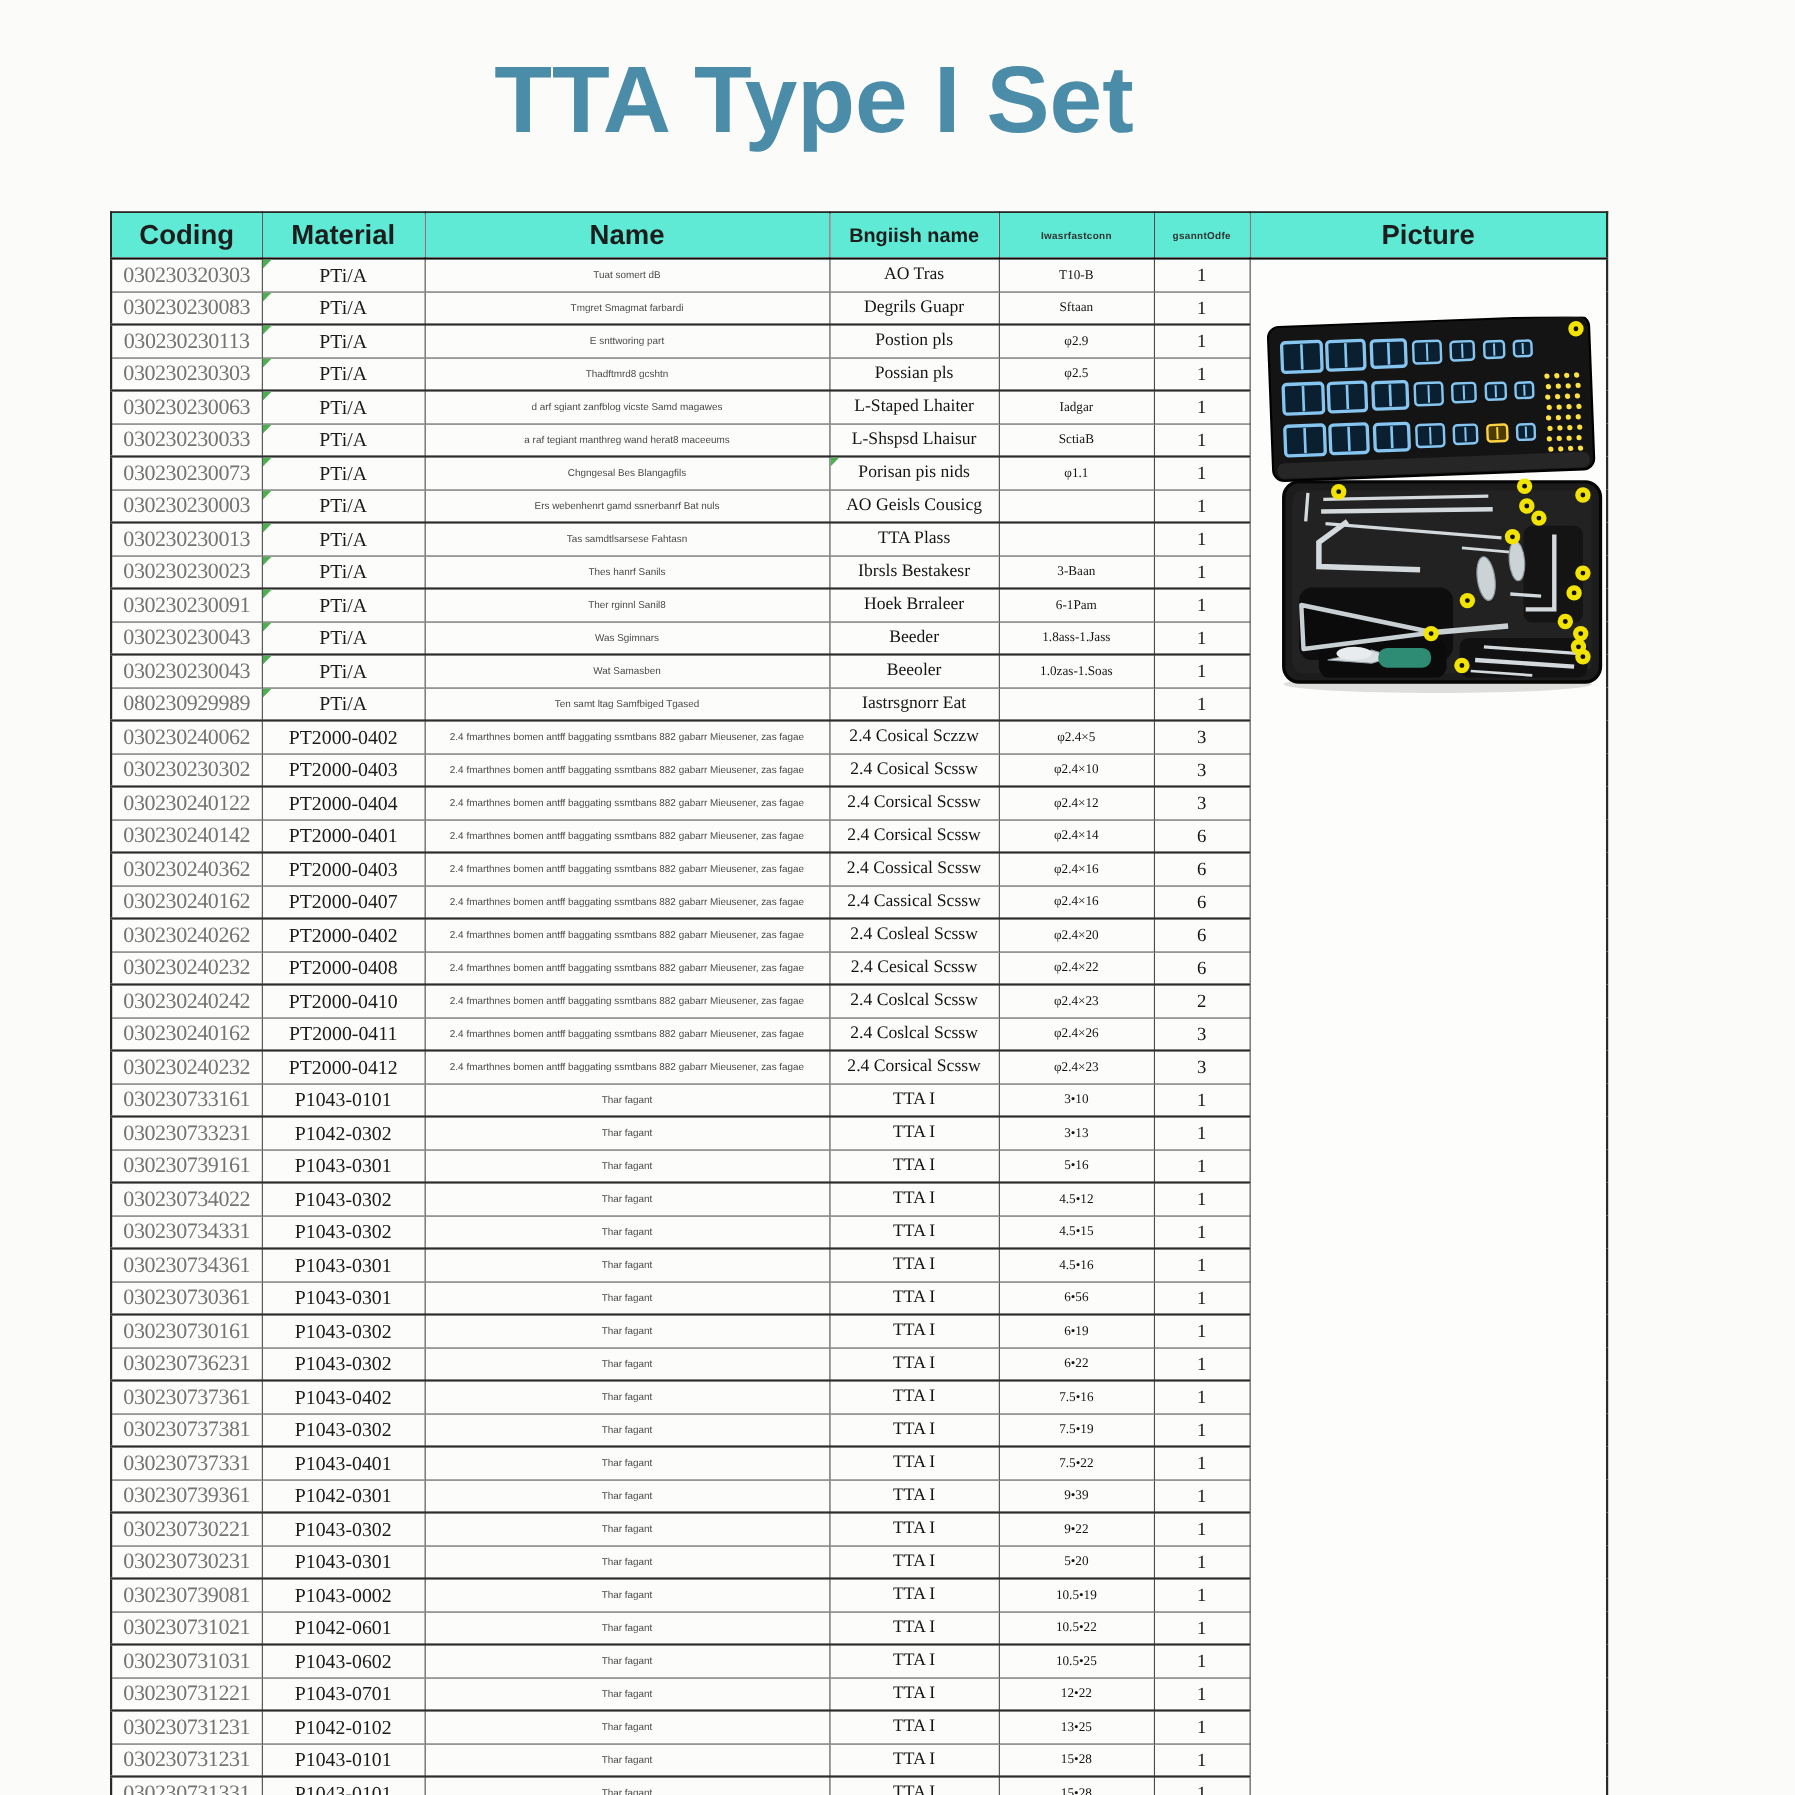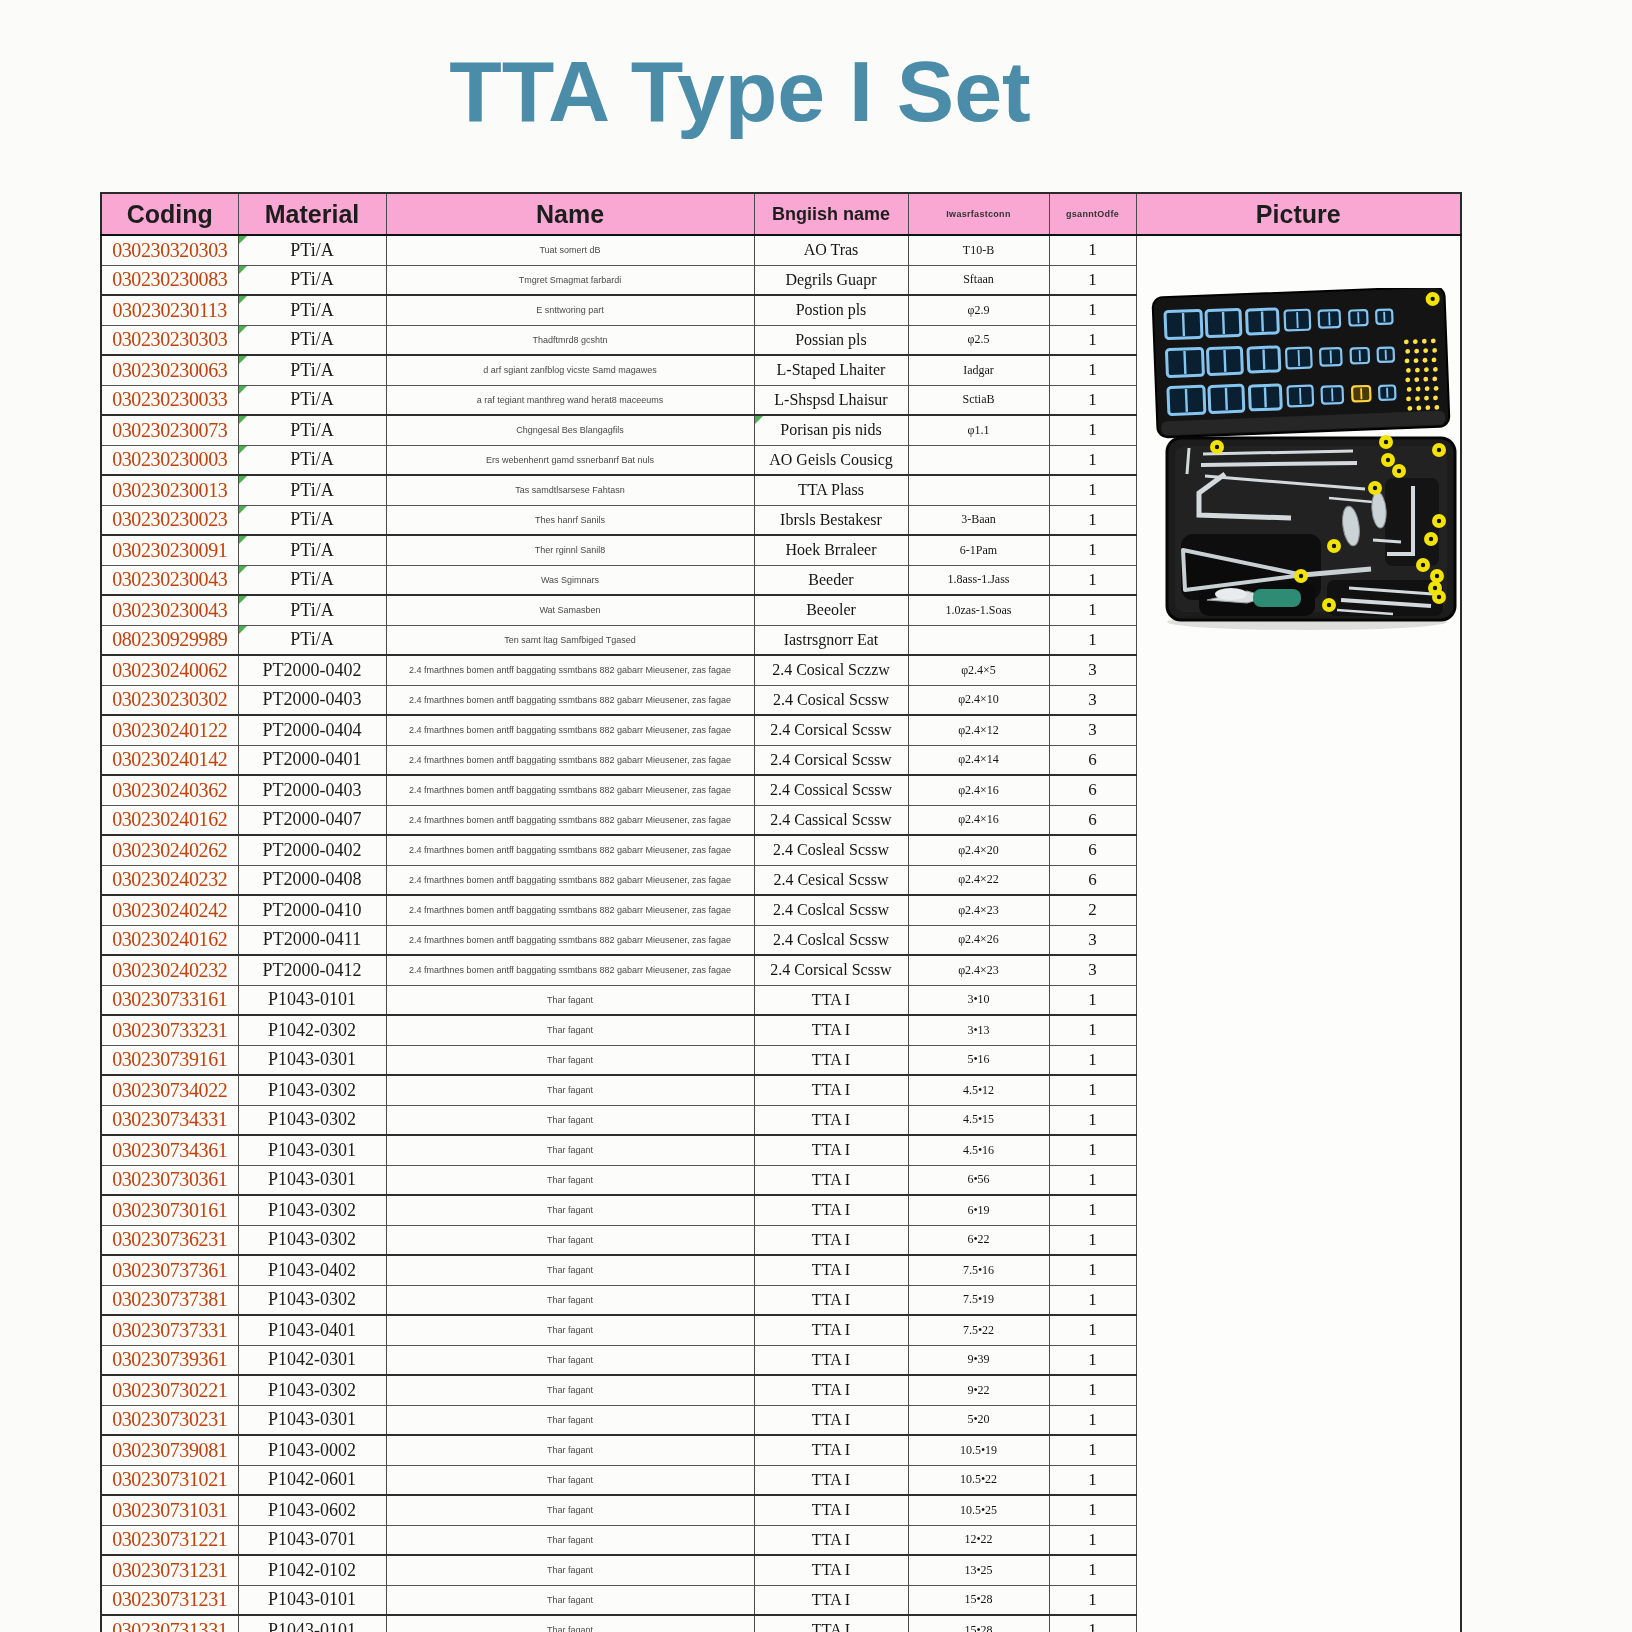--- a/index.html
+++ b/index.html
@@ -23,28 +23,28 @@
   col.c-english{width:154px}
   col.c-spec{width:141px}
   col.c-qty{width:87px}
   col.c-picture{width:325px}
   th,td{
     border-left:1.4px solid #4a4a4a;border-right:1.4px solid #4a4a4a;
     padding:0 4px;text-align:center;vertical-align:middle;overflow:hidden;
     white-space:nowrap;position:relative;
   }
   thead tr{height:42px;border-bottom:2.6px solid #111;}
-  thead th{font-weight:700;color:#1d1d1d;background:#f9a8d4;margin-top:40px;}
+  thead th{font-weight:700;color:#1d1d1d;background:#5eead4;margin-top:40px;}
   .th-big{font-size:25px;}
   .th-mid{font-size:18px;}
   .th-small{font-size:9px;color:#333;letter-spacing:0.3px;text-align:center;}
   tbody tr{height:30px;}
   tbody tr.thick{border-top:2.3px solid #2e2e2e;}
   tbody tr.thin{border-top:1px solid #555;margin-left:33px;}
-  td.coding{font-family:"Liberation Serif",serif;font-size:20px;letter-spacing:-0.4px;color:#c2410c;}
+  td.coding{font-family:"Liberation Serif",serif;font-size:20px;letter-spacing:-0.4px;color:#737373;}
   td.material{font-family:"Liberation Serif",serif;font-size:18px;color:#1c1c1c;}
   td.name{font-size:9px;color:#4a4a4a;}
   td.name .nm.ul{border-bottom:1.6px solid #9a9a9a;padding-bottom:16px;}
   td.english{font-family:"Liberation Serif",serif;font-size:16px;color:#151515;}
   td.spec{font-family:"Liberation Serif",serif;font-size:12px;color:#151515;}
   td.qty{font-family:"Liberation Serif",serif;font-size:17px;color:#151515;}
   td.picture-cell{
     vertical-align:top;text-align:center;background:#fdfdfc;
     border-right:1.2px solid #bbb;border-left:1.6px solid #4a4a4a;
   }

